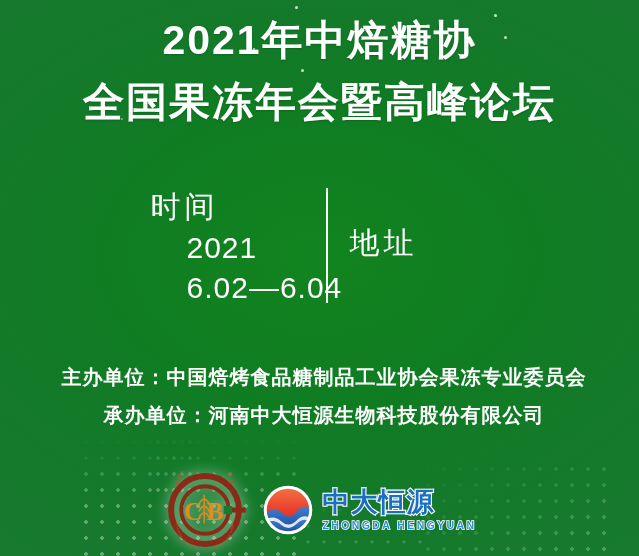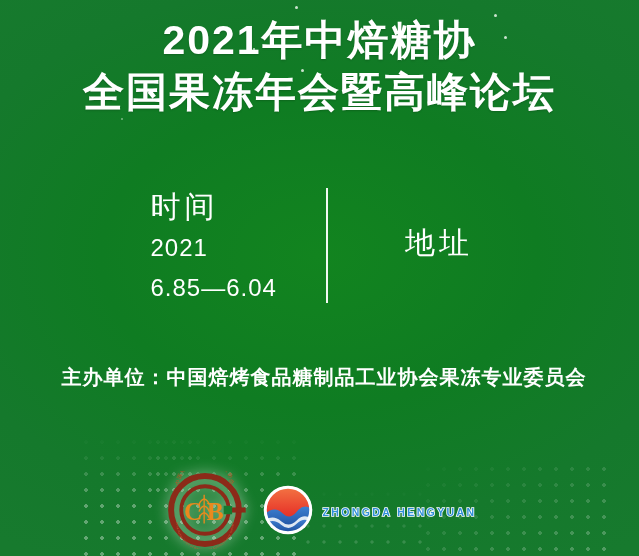--- a/index.html
+++ b/index.html
@@ -46,33 +46,33 @@
   .speck{position:absolute;background:#eaf5ea;border-radius:50%;opacity:.85;}
 
   
   .title-wrap{position:absolute;left:0;right:0;top:14px;text-align:center;}
   .title-l1{
     color:#ffffff;font-size:41px;line-height:52px;font-weight:700;
     letter-spacing:2px;text-shadow:0 1px 2px rgba(0,0,0,.18);
   }
   .title-l2{
     color:#ffffff;font-size:41px;line-height:52px;font-weight:700;
-    letter-spacing:2px;text-shadow:0 1px 2px rgba(0,0,0,.18);
+    letter-spacing:2px;margin-top:10px;text-shadow:0 1px 2px rgba(0,0,0,.18);
   }
 
   
   .info{
     position:absolute;left:14px;right:0;top:186px;height:118px;
     display:flex;justify-content:center;align-items:flex-start;
   }
   .info-col{color:#fff;}
   .info-col.time{width:185px;text-align:left;padding-left:10px;box-sizing:border-box;}
-  .info-col.addr{width:185px;text-align:center;padding-left:38px;box-sizing:border-box;padding-top:36px;}
+  .info-col.addr{width:185px;text-align:left;padding-left:22px;box-sizing:border-box;padding-top:36px;}
   .lbl{font-size:30px;line-height:42px;font-weight:400;letter-spacing:4px;}
-  .val{font-size:24px;line-height:40px;font-weight:400;letter-spacing:1px;white-space:nowrap;}
+  .val{font-size:30px;line-height:40px;font-weight:400;letter-spacing:1px;white-space:nowrap;margin-left:36px;}
   .divider{
     width:2px;height:115px;background:#ffffff;opacity:.95;margin:2px 0 0 0;flex:0 0 auto;
   }
 
   
   .orgs{position:absolute;left:0;right:0;top:358px;text-align:center;}
   .org-line{color:#ffffff;font-size:20px;line-height:38px;font-weight:700;letter-spacing:1px;padding-left:9px;}
 
   
   .logos{
@@ -116,30 +116,31 @@
 
   <div class="title-wrap">
     <div class="title-l1">2021年中焙糖协</div>
     <div class="title-l2">全国果冻年会暨高峰论坛</div>
   </div>
 
   <div class="info">
     <div class="info-col time">
       <div class="lbl">时间</div>
       <div class="val">2021</div>
-      <div class="val">6.85—6.04</div>
+      <div class="val">6.02—6.04</div>
     </div>
     <div class="divider"></div>
     <div class="info-col addr">
       <div class="lbl">地址</div>
     </div>
   </div>
 
   <div class="orgs">
     <div class="org-line">主办单位：中国焙烤食品糖制品工业协会果冻专业委员会</div>
+    <div class="org-line">承办单位：河南中大恒源生物科技股份有限公司</div>
   </div>
 
   <div class="logos">
 
     <div class="cbia">
       <svg viewBox="0 0 100 92" width="86" height="78" aria-hidden="true">
         <defs>
           <path id="arcOut" d="M 50 17 m -30 0 a 30 30 0 0 1 60 0" fill="none"></path>
           <path id="arcIn" d="M 16 60 a 34 34 0 0 0 68 0" fill="none"></path>
         </defs>
@@ -190,18 +191,19 @@
         <circle cx="30" cy="30" r="28" fill="#ffffff"></circle>
         <g clip-path="url(#cir)">
           <rect x="0" y="0" width="60" height="60" fill="url(#sunG)"></rect>
           <path d="M2 36 Q 14 24 24 34 Q 32 42 40 32 Q 50 20 60 32 L60 60 L0 60 Z" fill="url(#waveG)"></path>
           <path d="M0 44 Q 12 34 22 43 Q 31 51 40 42 Q 50 32 60 43 L60 60 L0 60 Z" fill="#ffffff" opacity=".85"></path>
           <path d="M0 48 Q 12 38 22 47 Q 31 55 40 46 Q 50 36 60 47 L60 60 L0 60 Z" fill="url(#waveG)"></path>
         </g>
         <circle cx="30" cy="30" r="26" fill="none" stroke="#ffffff" stroke-width="3"></circle>
       </svg>
       <div class="zdhy-text">
+        <div class="zdhy-cn">中大恒源</div>
         <div class="zdhy-en">ZHONGDA HENGYUAN</div>
       </div>
     </div>
 
   </div>
 </div>
 
 </body></html>

